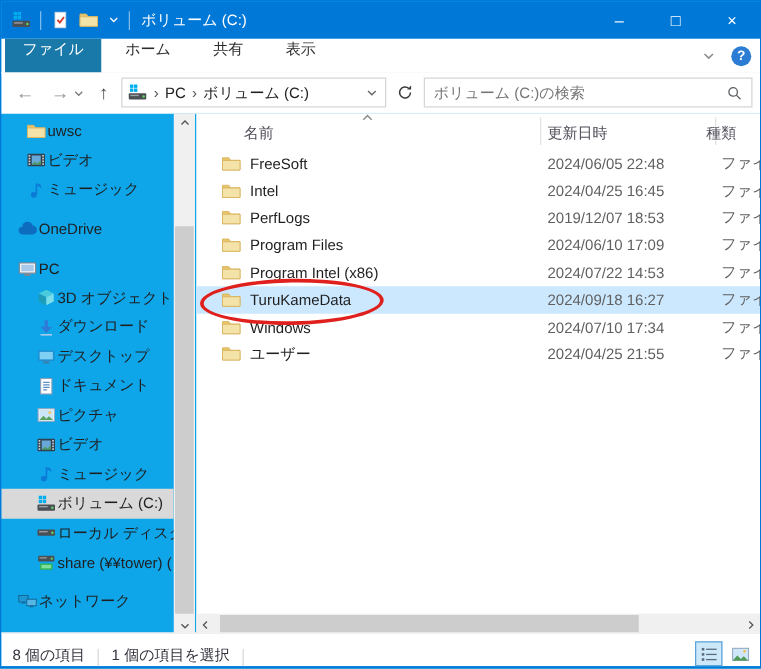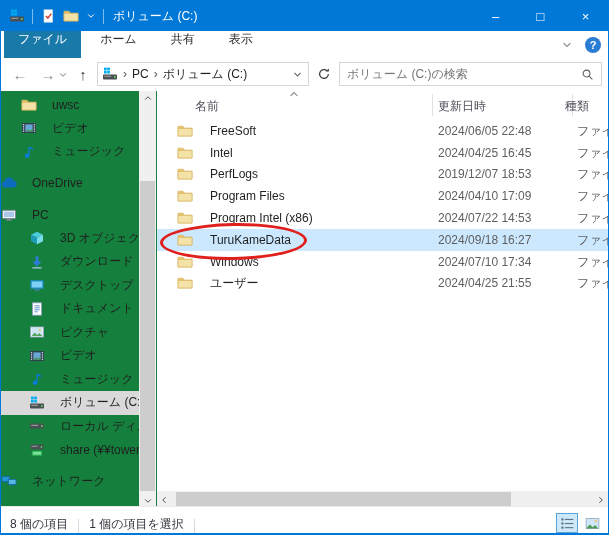--- a/index.html
+++ b/index.html
@@ -1,17 +1,17 @@
 <!DOCTYPE html>
 <html><head>
 <meta charset="utf-8">
 <style>
   html,body{margin:0;padding:0;background:#fff}
   .win{position:relative;width:609px;height:535px;box-sizing:border-box;
-    border:1px solid #0078d7;border-bottom-width:2px;background:#15803d;overflow:hidden;
+    border:1px solid #0078d7;border-bottom-width:2px;background:#0ea5e9;overflow:hidden;
     font-family:"Liberation Sans","DejaVu Sans",sans-serif;font-size:12px;color:#1f1f1f}
   svg.ic{width:16px;height:16px;flex:0 0 auto}
   
   .titlebar{position:absolute;left:0;top:0;right:0;height:30px;background:#0078d7;display:flex;align-items:center;color:#fff}
   .qat{display:flex;align-items:center;gap:7px;padding-left:8px}
   .qat-sep{width:1px;height:15px;background:rgba(255,255,255,.5)}
   .qat .chev{color:#fff;width:10px;height:10px}
   .title{margin-left:9px;font-size:12px;white-space:nowrap}
   .win-ctrls{margin-left:auto;display:flex;height:100%}
   .ctrl{width:45px;height:100%;display:flex;align-items:center;justify-content:center;font-size:13px;color:#fff}
@@ -37,22 +37,22 @@
   .crumb-sep{color:#555;margin:0 5px;font-size:12px}
   .addr-chev{margin-left:auto;margin-right:5px;width:11px;height:11px;color:#666}
   .refresh{position:absolute;left:312px;top:4px;width:22px;height:24px;display:flex;align-items:center;justify-content:center}
   .refresh svg{width:14px;height:14px}
   .search{position:absolute;left:338px;top:4px;width:263px;height:24px;border:1px solid #d6d6d6;background:#fff;display:flex;align-items:center;box-sizing:border-box}
   .search input{border:0;outline:0;flex:1;min-width:0;padding:0 7px;font:12px "Liberation Sans","DejaVu Sans",sans-serif;color:#1f1f1f;background:transparent}
   .search input::placeholder{color:#767676}
   .search svg{width:13px;height:13px;margin-right:7px}
   
   .sidebar{position:absolute;left:0;top:90px;width:138px;height:417px;padding-top:2px;box-sizing:border-box;overflow:hidden}
-  .s-item{height:23.5px;display:flex;align-items:center;gap:15px;white-space:nowrap}
-  .s-item.lv1{}.s-item.lv2{padding-left:20px}.s-item.lv3{padding-left:28px}
+  .s-item{height:23.5px;display:flex;align-items:center;gap:1px;white-space:nowrap}
+  .s-item.lv1{padding-left:13px}.s-item.lv2{padding-left:20px}.s-item.lv3{padding-left:28px}
   .s-item.selected{background:#d9d9d9}
   .tree-gap{height:8px}
   
   .vscroll{position:absolute;left:138px;top:90px;width:17px;height:417px;background:#f0f0f0}
   .vscroll .arr{position:absolute;left:0;width:17px;height:14px;display:flex;align-items:center;justify-content:center;color:#505050}
   .vscroll .arr svg,.hscroll .arr svg{width:10px;height:10px}
   .arr-up{top:0}.arr-down{bottom:0}
   .vthumb{position:absolute;left:1px;width:15px;top:90px;height:310px;background:#cdcdcd}
   .hscroll{position:absolute;left:0;top:400px;right:0;height:17px;background:#f0f0f0}
   .hscroll .arr{position:absolute;top:0;height:17px;width:14px;display:flex;align-items:center;justify-content:center;color:#505050}
@@ -62,21 +62,21 @@
   .list{position:absolute;left:156px;top:90px;right:0;height:417px;background:#fff}
   .l-header{position:absolute;top:0;left:0;right:0;height:28px;color:#4e4e5a}
   .h-name{position:absolute;left:38px;top:7px}
   .h-date{position:absolute;left:281px;top:7px}
   .h-type{position:absolute;left:408px;top:7px}
   .h-sep{position:absolute;top:3px;height:22px;width:1px;background:#e2e2e2}
   .sort-chev{position:absolute;left:131px;top:-3px;width:12px;height:12px;color:#8f8f8f}
   .rows{position:absolute;top:29px;left:0;right:0}
   .f-row{height:21.8px;position:relative}
   .f-row.selected{background:#cce8ff}
-  .c-name{position:absolute;left:20px;top:0;height:100%;display:flex;align-items:center;gap:17px;white-space:nowrap}
+  .c-name{position:absolute;left:20px;top:0;height:100%;display:flex;align-items:center;gap:7px;white-space:nowrap}
   .c-date{position:absolute;left:281px;top:50%;transform:translateY(-50%);color:#5f5f5f;white-space:nowrap}
   .c-type{position:absolute;left:420px;top:50%;transform:translateY(-50%);color:#5f5f5f;white-space:nowrap}
   .annotation{position:absolute;left:3px;top:132px;width:147px;height:37px;border:3.5px solid #e0201c;border-radius:50%;transform:rotate(-1deg);pointer-events:none;box-sizing:border-box}
   
   .statusbar{position:absolute;left:0;right:0;bottom:0;height:26px;background:#fff;border-top:1px solid #ebebeb;display:flex;align-items:flex-end;color:#33333d}
   .sb-text{padding-left:9px;white-space:nowrap}
   .sb-sep{width:1px;height:14px;background:#d9d9d9;margin:0 10px}
   .views{margin-left:auto;display:flex;gap:3px;margin-right:5px}
   .view-btn{width:22px;height:20px;display:flex;align-items:center;justify-content:center;border:1px solid transparent;box-sizing:border-box}
   .view-btn.active{background:#cde8f8;border-color:#5ba4d9}
@@ -462,21 +462,21 @@
           <span class="c-date">2019/12/07 18:53</span>
           <span class="c-type">ファイ</span>
         </div>
         <div class="f-row">
           <span class="c-name">
             <svg class="ic">
               <use href="#ic-folder"></use>
             </svg>
             <span>Program Files</span>
           </span>
-          <span class="c-date">2024/04/10 17:09</span>
+          <span class="c-date">2024/06/10 17:09</span>
           <span class="c-type">ファイ</span>
         </div>
         <div class="f-row">
           <span class="c-name">
             <svg class="ic">
               <use href="#ic-folder"></use>
             </svg>
             <span>Program Intel (x86)</span>
           </span>
           <span class="c-date">2024/07/22 14:53</span>

